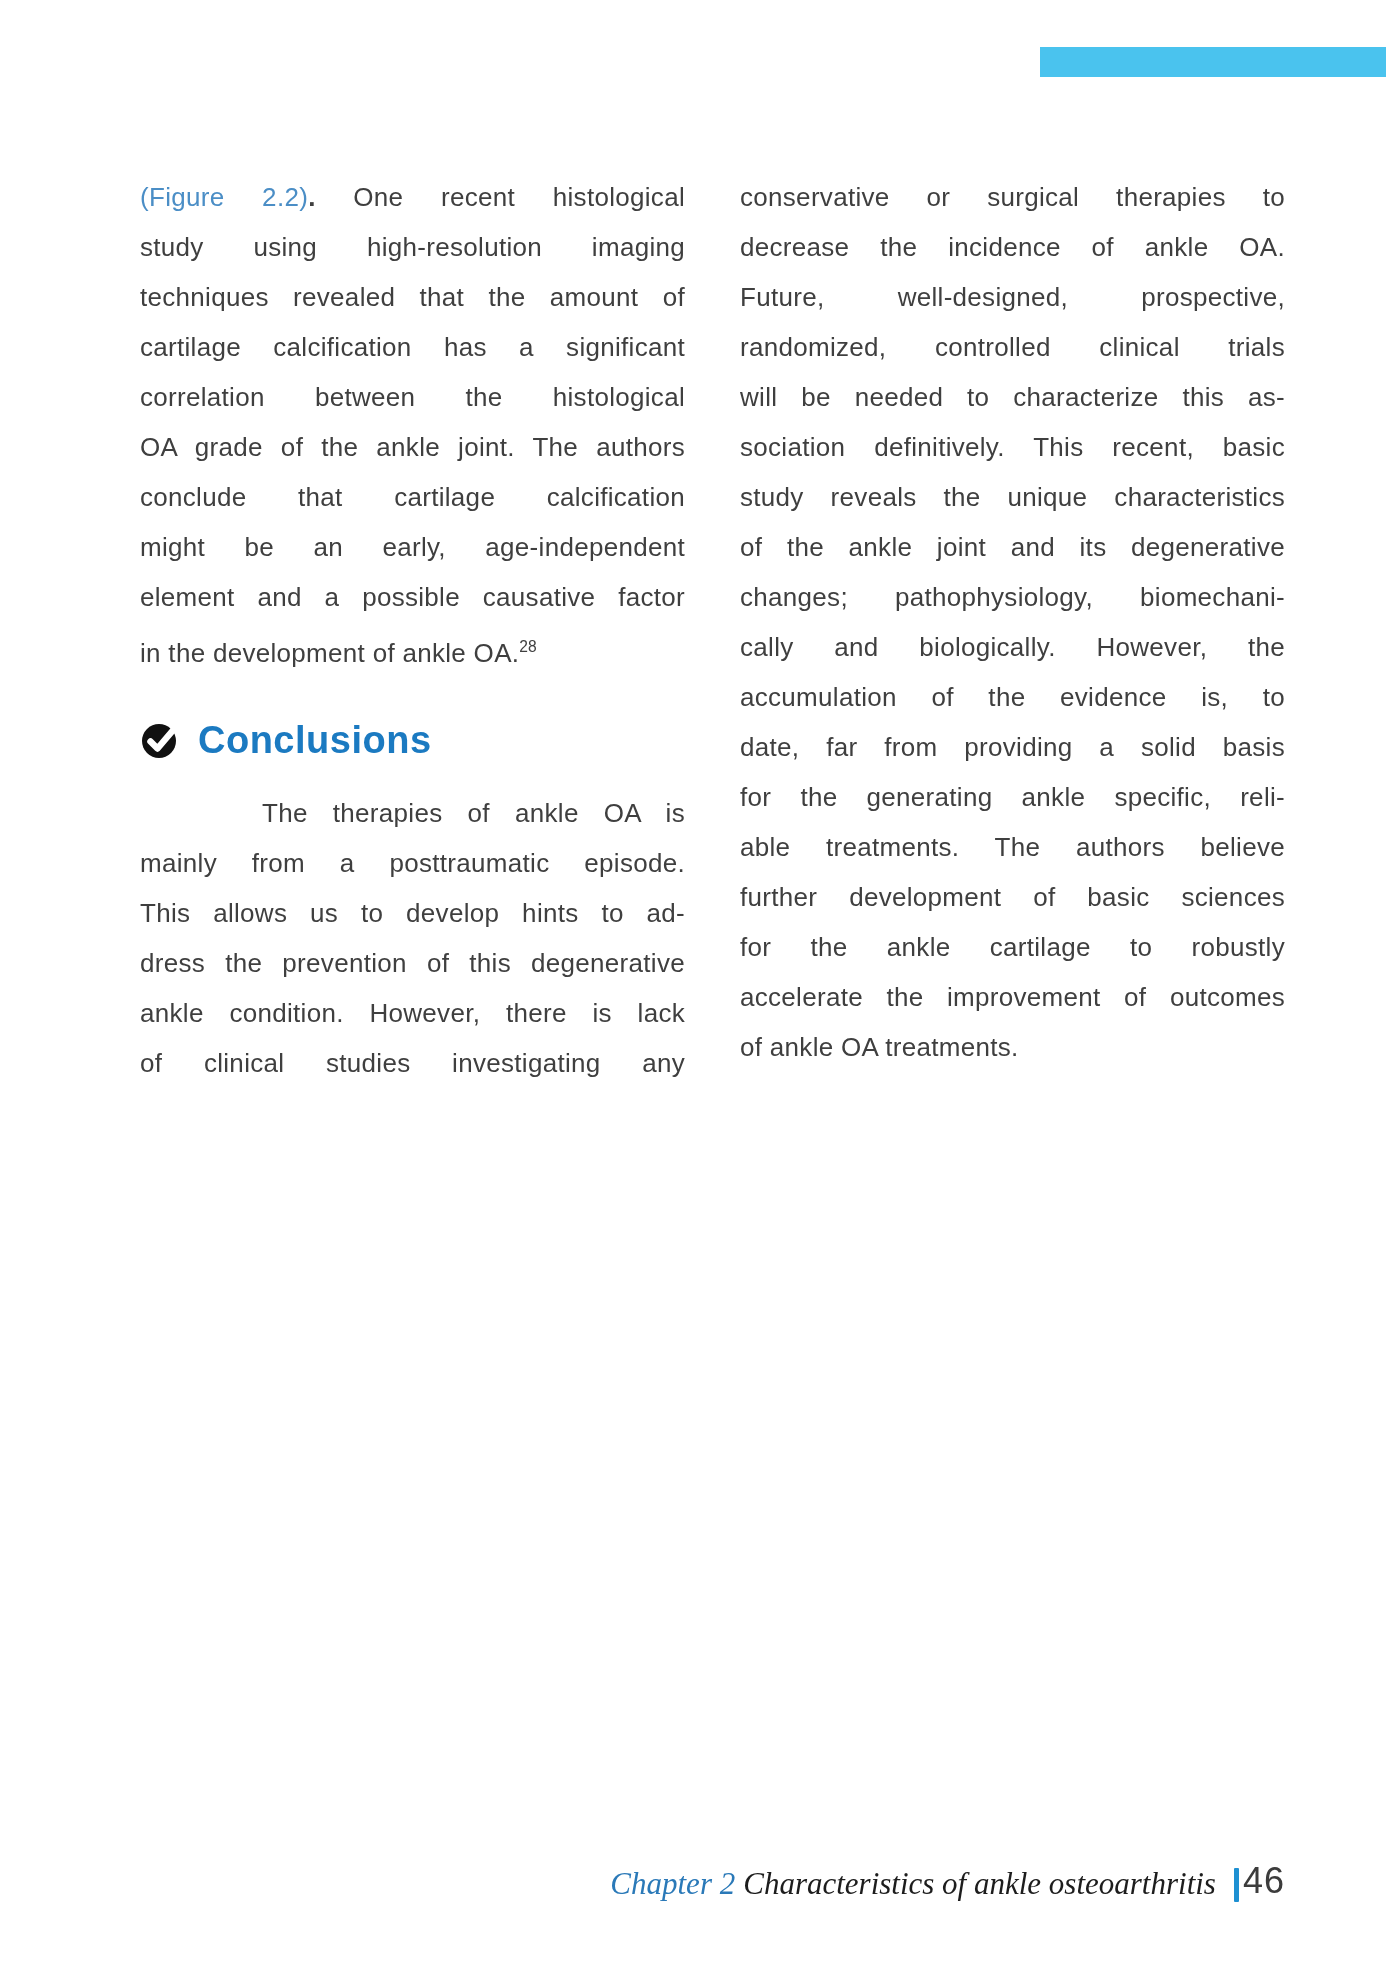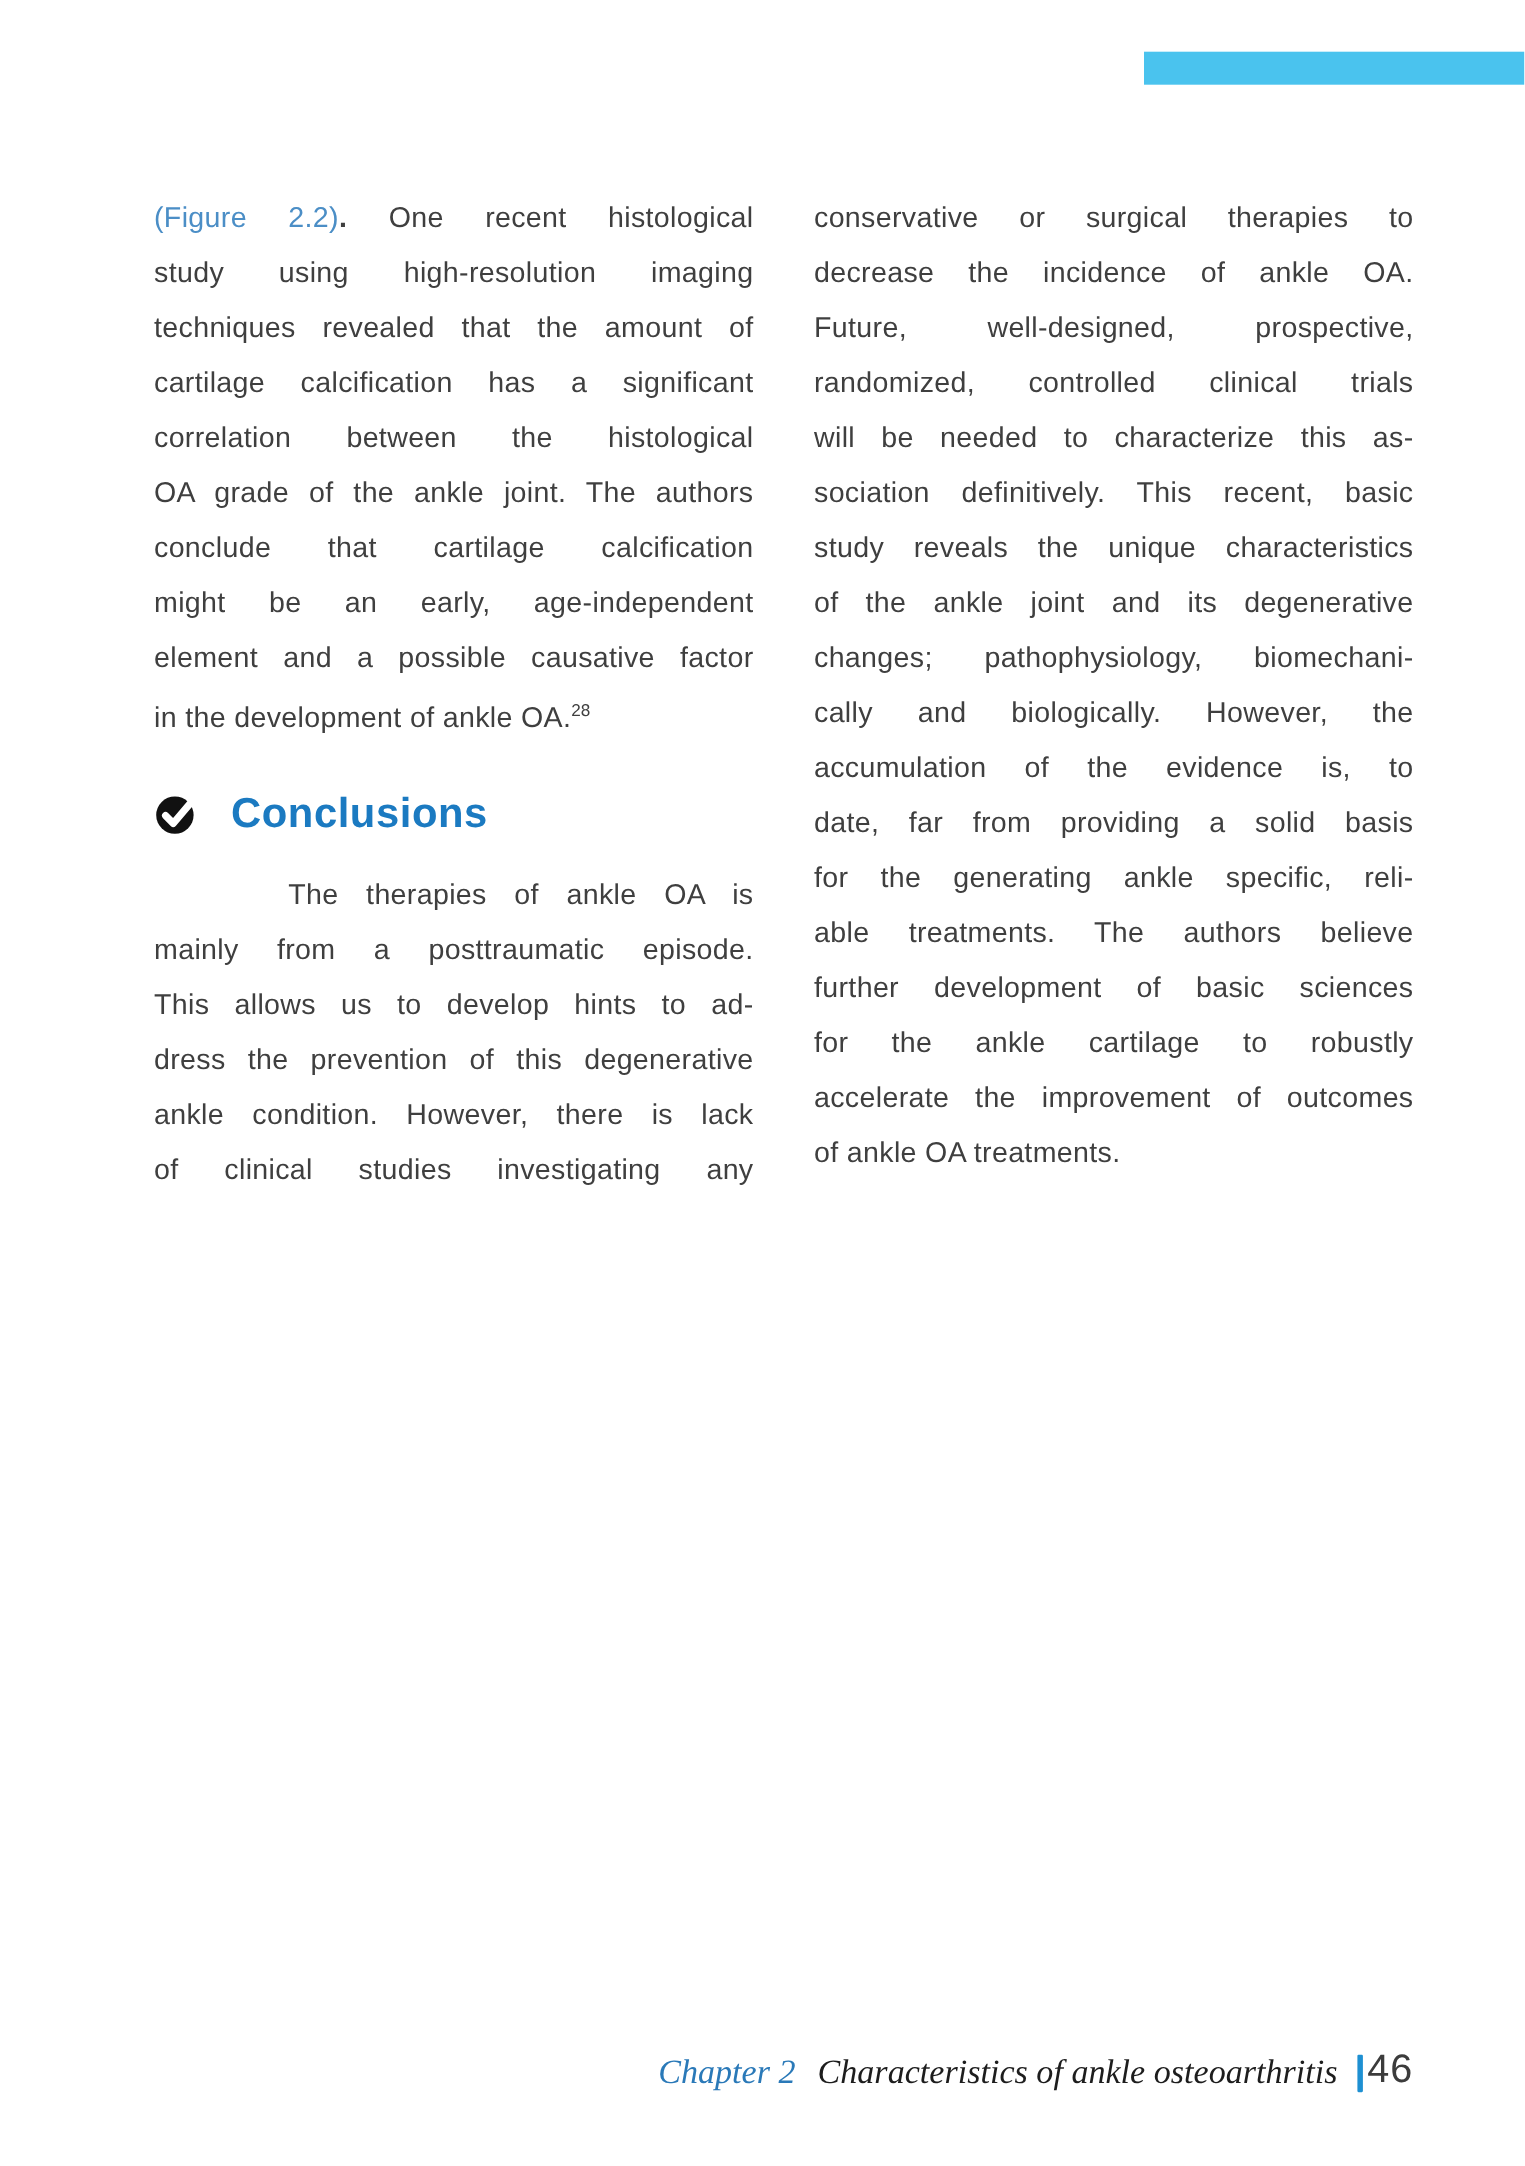--- a/index.html
+++ b/index.html
@@ -37,21 +37,21 @@
     text-align-last:justify;
     white-space:normal;
     overflow:visible;
   }
   .line.nojust{text-align-last:left;}
   .line.indent{padding-left:122px;}
   .s-ref{color:var(--figref-blue);}
   .s-b{font-weight:bold;}
   .s-sup{font-size:0.6em;vertical-align:10px;letter-spacing:0;}
   .heading-row{
-    display:flex;align-items:center;gap:30px;
+    display:flex;align-items:center;gap:18px;
     margin-top:38px;height:60px;
   }
   .heading-row .badge{width:40px;height:40px;flex:0 0 auto;}
   .heading-label{
     font-size:38px;font-weight:bold;
     color:var(--heading-blue);
     letter-spacing:0.5px;
     line-height:60px;
   }
   .para2{margin-top:18px;}
@@ -60,21 +60,21 @@
     display:flex;align-items:flex-end;
   }
   .footer .chapter-label{
     font-family:"Liberation Serif", serif;
     font-style:italic;font-size:31px;
     color:var(--footer-blue);
   }
   .footer .chapter-title{
     font-family:"Liberation Serif", serif;
     font-style:italic;font-size:31px;
-    color:#1d1d1d;margin-left:20px;
+    color:#1d1d1d;margin-left:8px;
   }
   .footer .page-divider{
     width:5px;height:34px;border-radius:1px;
     background:var(--divider-blue);
     margin-left:18px;
   }
   .footer .page-number{
     font-size:36px;font-weight:300;
     color:#3c3c3c;margin-left:4px;
     letter-spacing:1px;

